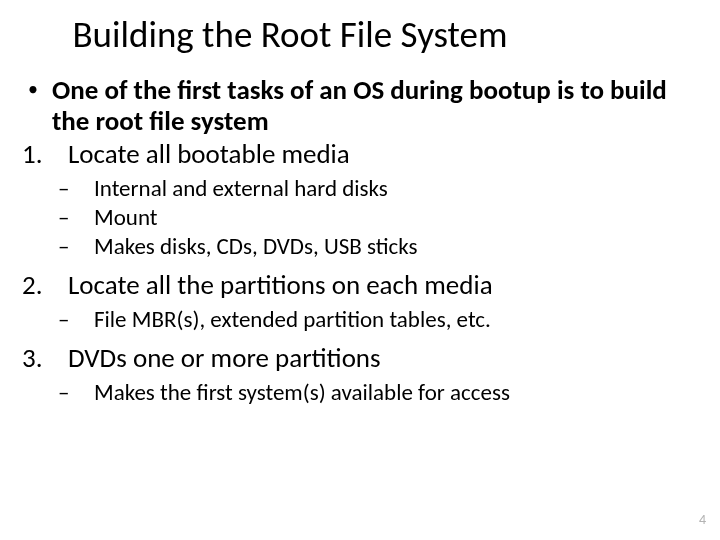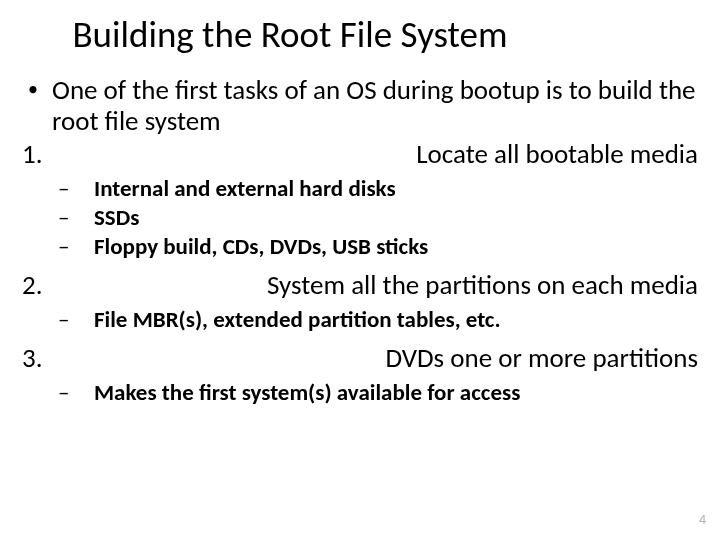--- a/index.html
+++ b/index.html
@@ -49,48 +49,49 @@
     text-align: left;
     padding-left: 6px;
     box-sizing: border-box;
   }
   .lvl1.dot .marker {
     font-size: 20px;
     line-height: 30px;
   }
   .lvl1 .text {
     flex: 1;
+    font-weight: bold;
   }
   .num-row {
     font-size: 27px;
     line-height: 1.2;
     display: flex;
     margin-top: 2px;
   }
   .num-row .marker {
     width: 46px;
     flex: 0 0 46px;
     text-align: left;
     box-sizing: border-box;
   }
-  .num-row .text { flex: 1; text-align: right; }
+  .num-row .text { flex: 1; }
   .lvl2 {
     font-size: 23px;
     line-height: 1.25;
     display: flex;
     margin-left: 32px;
   }
   .lvl2 .marker {
     width: 40px;
     flex: 0 0 40px;
     text-align: left;
     padding-left: 4px;
     box-sizing: border-box;
   }
-  .lvl2 .text { flex: 1; font-weight: bold; }
+  .lvl2 .text { flex: 1; }
   .gap-sm { height: 4px; }
   .gap-md { height: 6px; }
   .pagenum {
     position: absolute;
     right: 14px;
     bottom: 12px;
     font-size: 14px;
     color: #b3b3b3;
   }
 </style>
@@ -112,31 +113,31 @@
       <div class="marker">1.</div>
       <div class="text">Locate all bootable media</div>
     </div>
     <div class="gap-sm"></div>
     <div class="lvl2">
       <div class="marker">–</div>
       <div class="text">Internal and external hard disks</div>
     </div>
     <div class="lvl2">
       <div class="marker">–</div>
-      <div class="text">SSDs</div>
+      <div class="text">Mount</div>
     </div>
     <div class="lvl2">
       <div class="marker">–</div>
-      <div class="text">Floppy build, CDs, DVDs, USB sticks</div>
+      <div class="text">Makes disks, CDs, DVDs, USB sticks</div>
     </div>
 
     <div class="gap-md"></div>
     <div class="num-row">
       <div class="marker">2.</div>
-      <div class="text">System all the partitions on each media</div>
+      <div class="text">Locate all the partitions on each media</div>
     </div>
     <div class="gap-sm"></div>
     <div class="lvl2">
       <div class="marker">–</div>
       <div class="text">File MBR(s), extended partition tables, etc.</div>
     </div>
 
     <div class="gap-md"></div>
     <div class="num-row">
       <div class="marker">3.</div>

